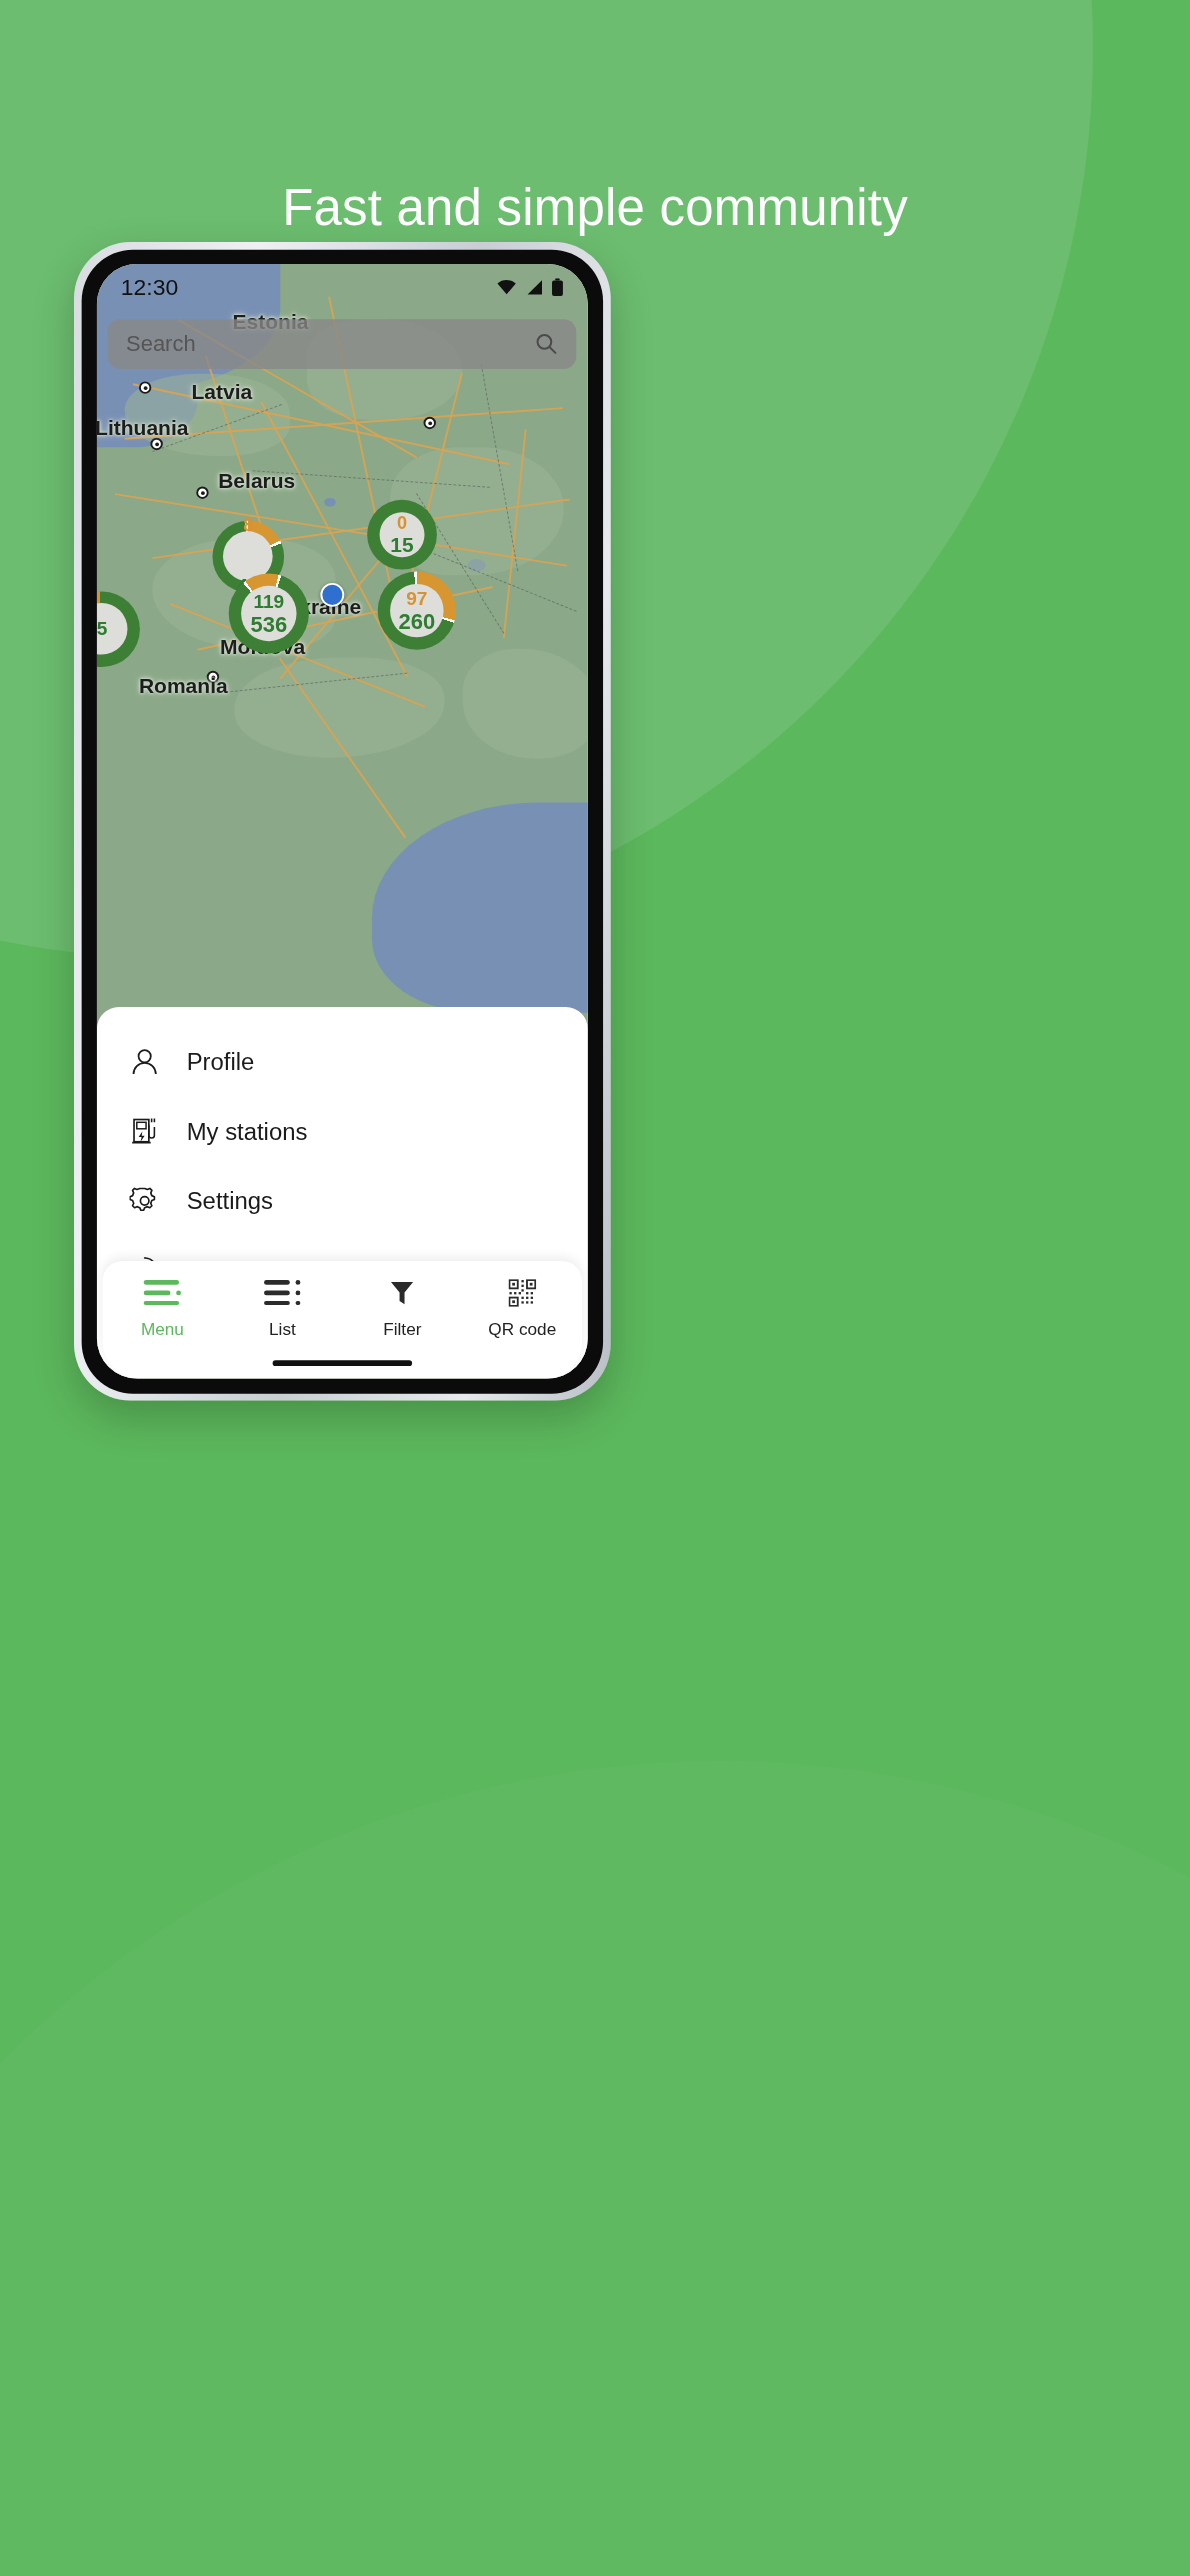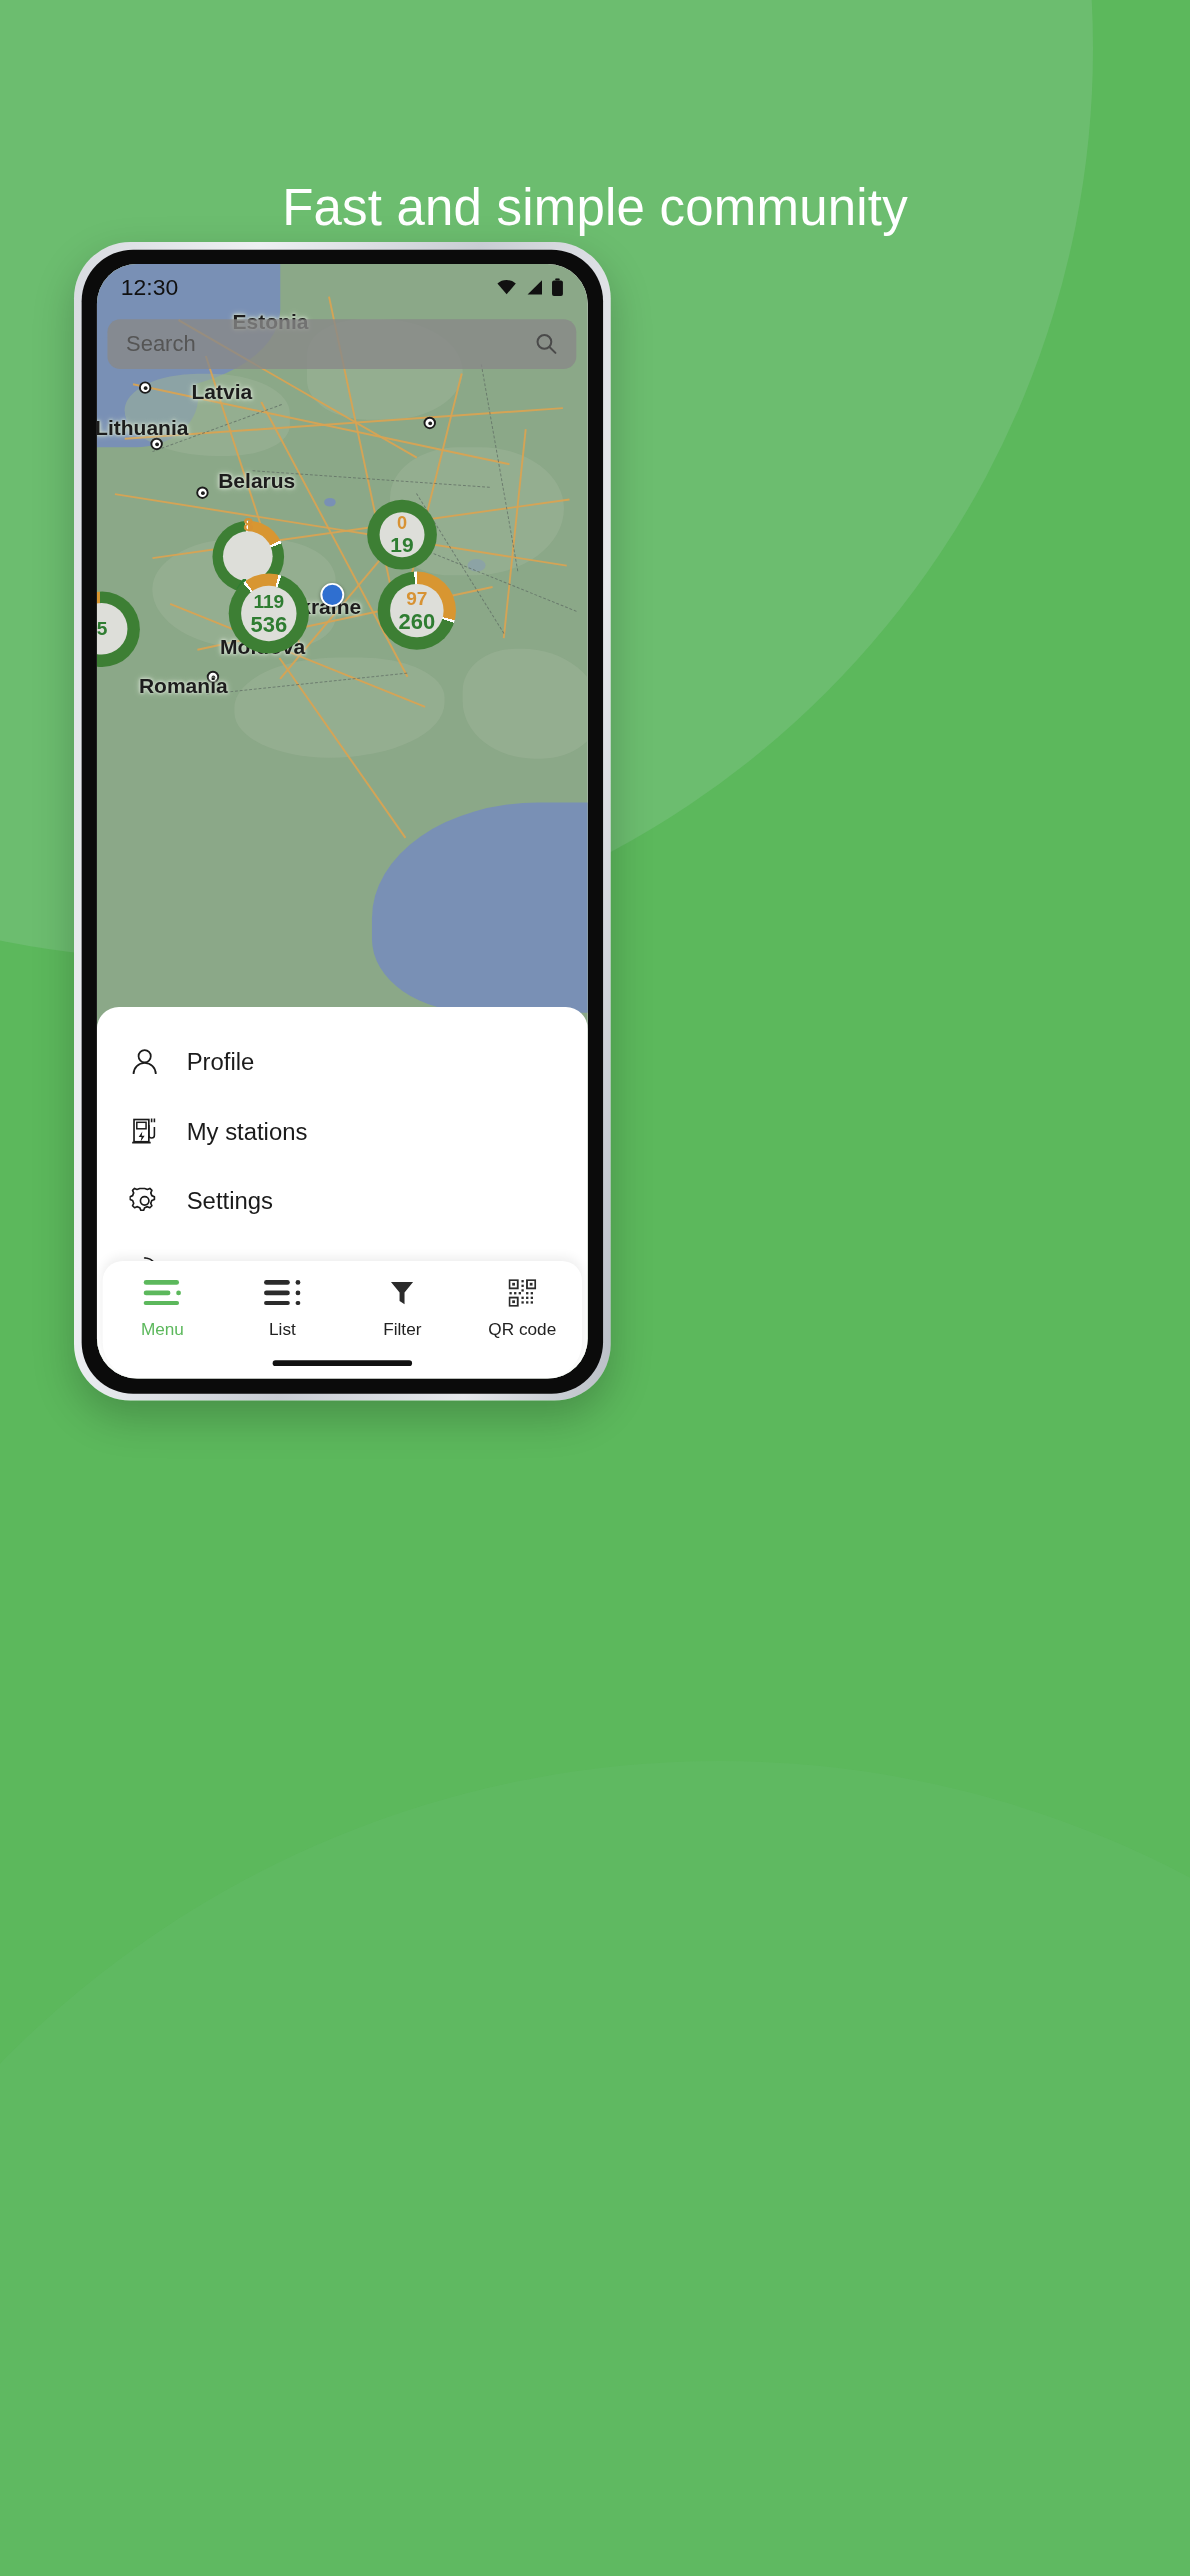--- a/index.html
+++ b/index.html
@@ -382,21 +382,21 @@
             <div class="nums">
               <span class="n-top" style="font-size:19px;margin-bottom:3.8px;">8</span>
               <span class="n-bot" style="font-size:22px;margin-top:44px;">49</span>
             </div>
           </div>
 
           <div class="cluster" style="left:283px;top:247px;width:73px;height:73px;background:#3d7f34;">
             <div class="hole" style="inset:13.4px;"></div>
             <div class="nums">
               <span class="n-top" style="font-size:19px;margin-bottom:3.8px;">0</span>
-              <span class="n-bot" style="font-size:22px;">19</span>
+              <span class="n-bot" style="font-size:22px;">15</span>
             </div>
           </div>
 
           <div class="cluster" style="left:138px;top:324px;width:84px;height:84px;
                background:conic-gradient(from 18deg,#3d7f34 0deg 302deg,#fff 302deg 306deg,#d89631 306deg 356deg,#fff 356deg 360deg);">
             <div class="hole" style="inset:13.4px;"></div>
             <div class="nums">
               <span class="n-top" style="font-size:20px;margin-bottom:3.8px;color:#2f7d32;">119</span>
               <span class="n-bot" style="font-size:23px;">536</span>
             </div>

